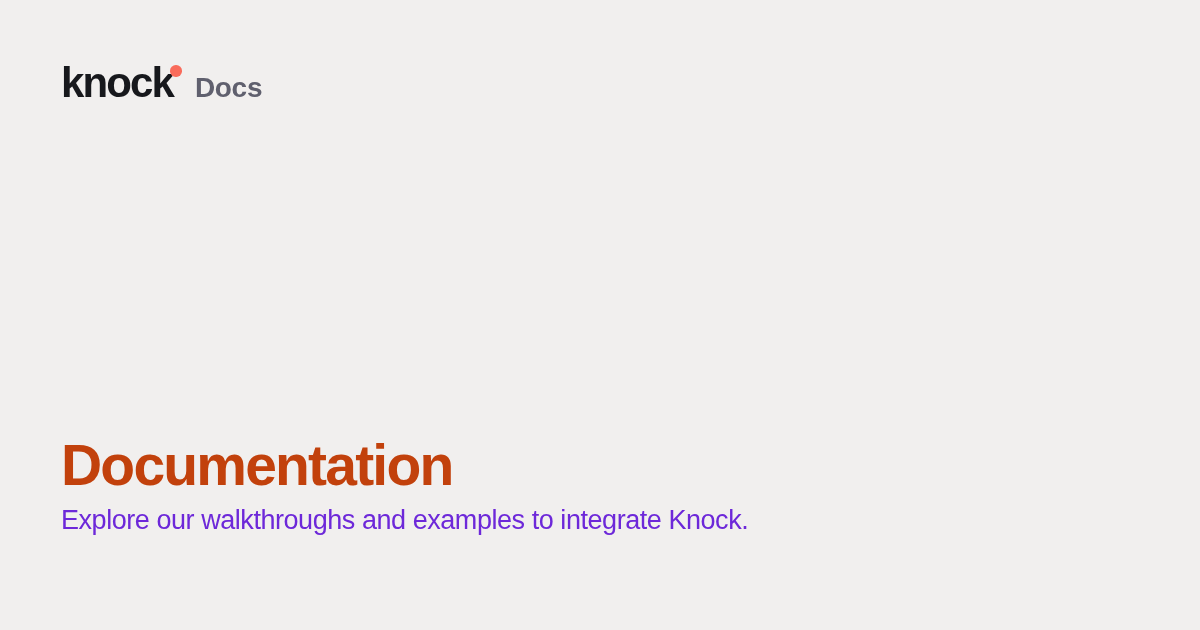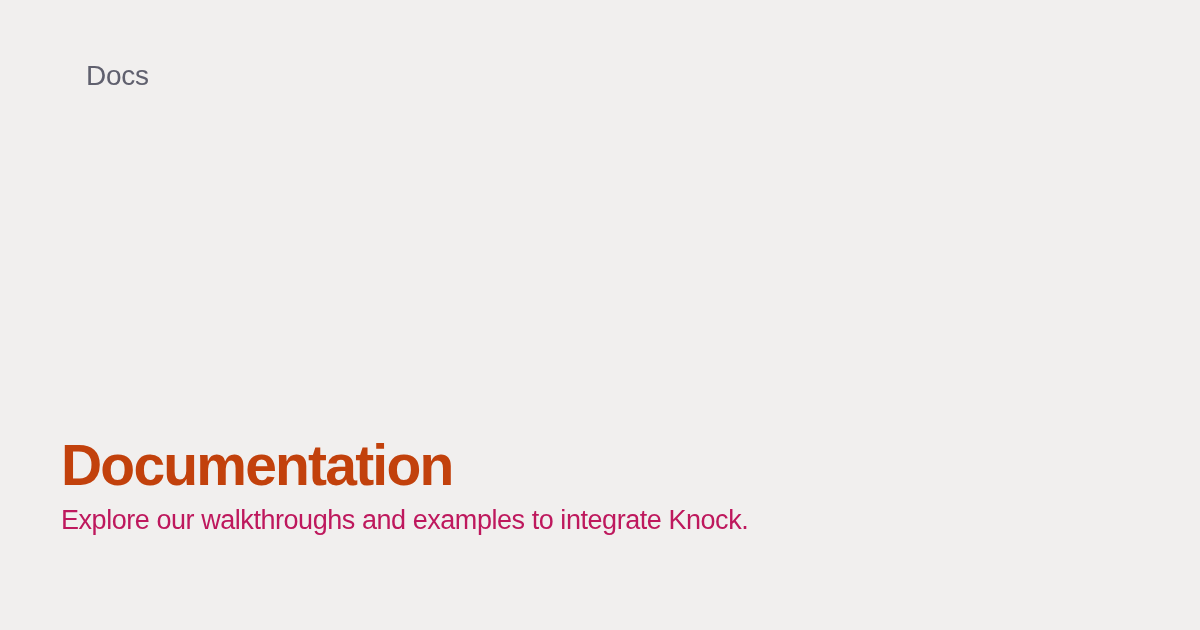--- a/index.html
+++ b/index.html
@@ -53,25 +53,25 @@
     top: 3px;
     right: -9px;
     width: 11.5px;
     height: 11.5px;
     border-radius: 50%;
     background: #F96B5B;
   }
 
   .brand-section {
     font-size: 28px;
-    font-weight: normal;
+    font-weight: bold;
     letter-spacing: -0.3px;
     line-height: 1;
     color: #60606E;
-    margin-left: 25px;
+    margin-left: 9px;
     white-space: nowrap;
   }
 
   
   .hero {
     margin-bottom: 92px;
   }
 
   .hero-title {
     margin: 0;
@@ -82,30 +82,34 @@
     color: #c2410c;
     white-space: nowrap;
   }
 
   .hero-subtitle {
     margin: 9px 0 0 0;
     font-size: 27px;
     font-weight: normal;
     letter-spacing: -0.45px;
     line-height: 1.25;
-    color: #be185d;
+    color: #6d28d9;
     white-space: nowrap;
   }
 </style>
 </head>
 <body>
 
 <div class="og-card">
 
   <div class="brand-row">
+    <span class="wordmark">
+      <span>knock</span>
+      <span class="wordmark-dot"></span>
+    </span>
     <span class="brand-section">Docs</span>
   </div>
 
   <div class="hero">
     <h1 class="hero-title">Documentation</h1>
     <p class="hero-subtitle">Explore our walkthroughs and examples to integrate Knock.</p>
   </div>
 
 </div>
 

